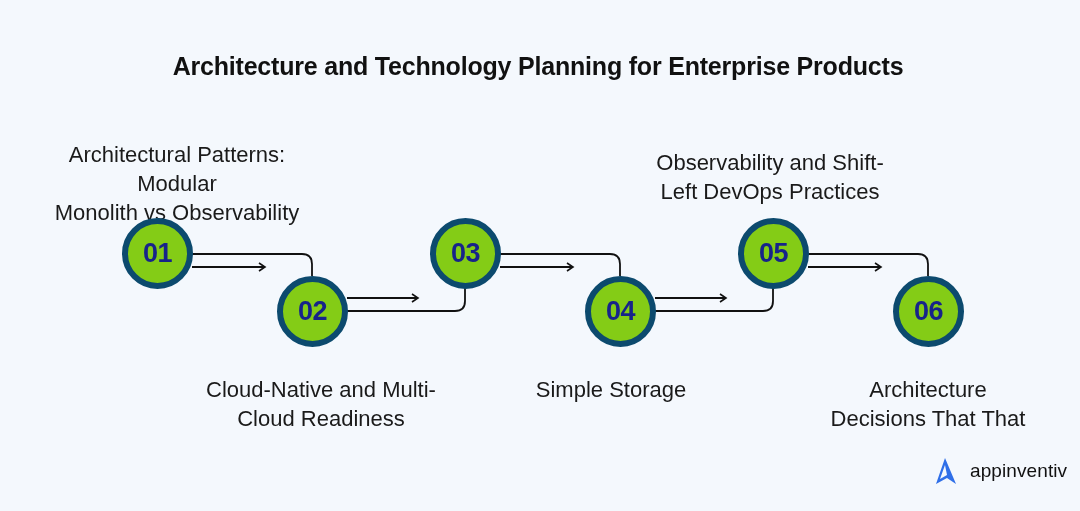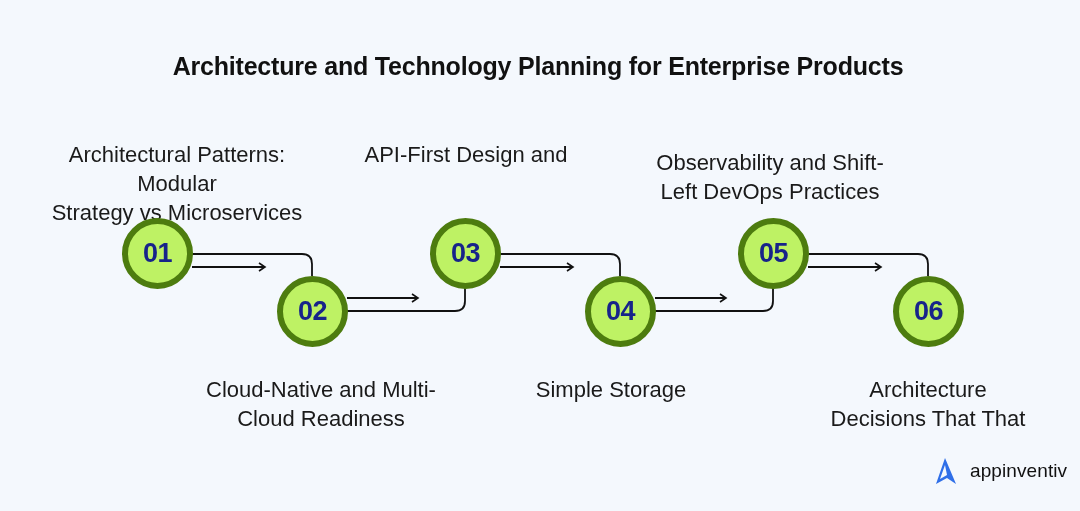--- a/index.html
+++ b/index.html
@@ -13,21 +13,21 @@
       position:absolute; left:0; top:52px; width:1076px;
       text-align:center; font-size:25px; font-weight:bold; color:#111;
       letter-spacing:-0.2px;
     }
     .label {
       position:absolute; width:300px; text-align:center;
       font-size:22px; line-height:29px; color:#1a1a1a; font-weight:500;
     }
     .circle {
       position:absolute; width:59px; height:59px; border-radius:50%;
-      border:6px solid #4d7c0f; background:#bef264;
+      border:6px solid #0c4a6e; background:#84cc16;
       display:flex; align-items:center; justify-content:center;
       font-size:27px; font-weight:bold; color:#17238a;
       letter-spacing:-0.5px;
     }
     svg.connectors { position:absolute; left:0; top:0; }
     .logo {
       position:absolute; left:932px; top:456px; display:flex; align-items:center;
     }
     .logo-text { font-size:19px; color:#111; margin-left:12px; letter-spacing:0.1px; }
   </style>
@@ -56,32 +56,31 @@
     <path d="M655 311 H763 Q773 311 773 301 V288"></path>
     <path d="M655 298 H726" marker-end="url(#arr)"></path>
 
     <path d="M808 254 H918 Q928 254 928 264 V276"></path>
     <path d="M808 267 H881" marker-end="url(#arr)"></path>
   </g>
 </svg>
 
 <div class="label" style="left:27px; top:140px;">
   <div>Architectural Patterns: Modular</div>
-  <div>Strategy vs Microservices</div>
+  <div>Monolith vs Observability</div>
 </div>
 <div class="circle" style="left:122px; top:218px;">01</div>
 
 <div class="circle" style="left:277px; top:276px;">02</div>
 <div class="label" style="left:171px; top:375px;">
   <div>Cloud-Native and Multi-</div>
   <div>Cloud Readiness</div>
 </div>
 
 <div class="label" style="left:316px; top:140px;">
-  <div>API-First Design and</div>
 </div>
 <div class="circle" style="left:430px; top:218px;">03</div>
 
 <div class="circle" style="left:585px; top:276px;">04</div>
 <div class="label" style="left:461px; top:375px;">
   <div>Simple Storage</div>
 </div>
 
 <div class="label" style="left:620px; top:148px;">
   <div>Observability and Shift-</div>

